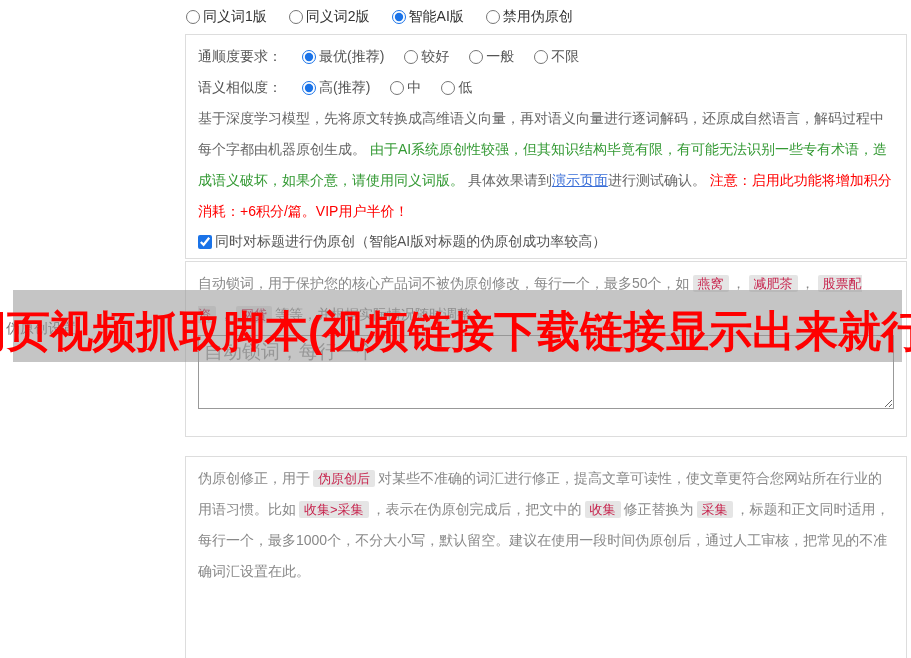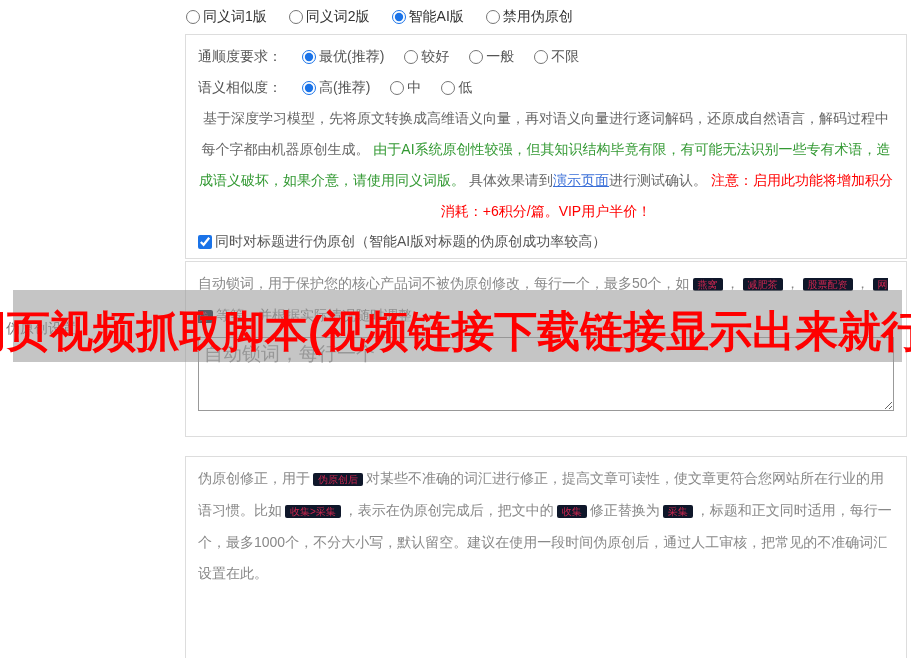--- a/index.html
+++ b/index.html
@@ -17,28 +17,28 @@
   .radio-item{display:flex;align-items:center;cursor:pointer;white-space:nowrap;}
   .section-box{
     position:absolute;left:185px;width:722px;border:1px solid #ddd;background:#fff;
     box-sizing:border-box;padding:6px 12px;font-size:14px;z-index:2;
   }
   #box-ai{top:34px;height:225px;}
   #box-lock{top:261px;height:176px;background:transparent;}
   #box-fix{top:456px;height:252px;}
   .opt-row{display:flex;align-items:center;height:31px;color:#555;gap:20px;}
   .row-label{color:#555;}
-  .desc{line-height:31px;color:#666;margin:0;text-align:center;}
+  .desc{line-height:31px;color:#666;margin:0;}
   .green{color:#339933;}
   .red-note{color:#ff0000;}
   .demo-link{color:#3a6fd8;text-decoration:underline;cursor:pointer;}
   .checkbox-row{display:flex;align-items:center;height:30px;color:#555;}
   .para{line-height:31px;color:#888;margin:0;}
   .token{
-    color:#c7254e;background:#0f172a;padding:1px 5px;font-size:10px;
+    color:#c7254e;background:#e5e5e5;padding:1px 5px;font-size:13px;
     border-radius:2px;margin:0 3px;font-family:inherit;
   }
   textarea{
     display:block;width:100%;box-sizing:border-box;font-size:19px;color:#333;
     padding:3px 5px;font-family:inherit;resize:both;background:#fff;
   }
   #ta-lock{height:74px;border:1px solid #999;margin-top:5px;}
   #ta-fix{height:75px;border:1px solid #c6c6c6;margin-top:5px;}
   textarea::placeholder{color:#9a9a9a;opacity:1;}
   .backdrop-label{position:absolute;left:6px;top:320px;font-size:14px;color:#777;z-index:4;}

